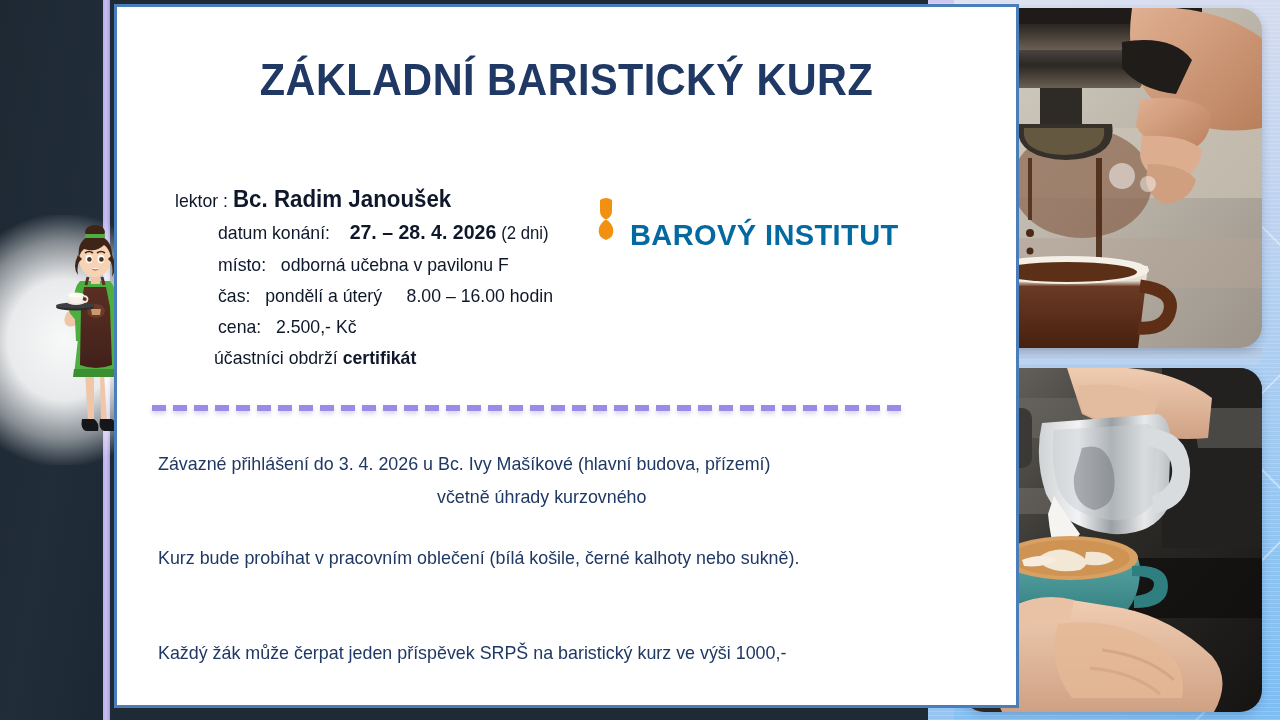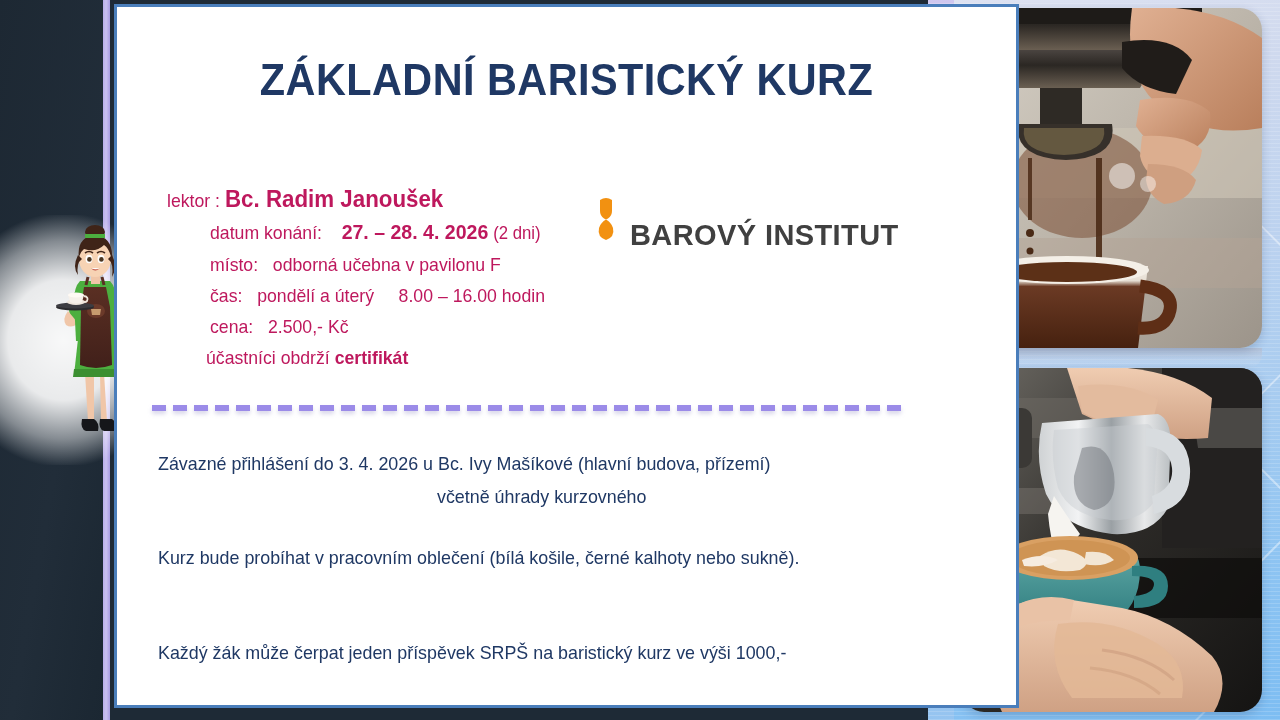--- a/index.html
+++ b/index.html
@@ -45,34 +45,34 @@
   .title{
     position:absolute; left:0; right:0; top:48px;
     text-align:center;
     font-size:44px; font-weight:bold; letter-spacing:.5px;
     color:#1f3864;
     font-family:"Liberation Sans", sans-serif;
     transform:scaleX(.94);
   }
 
   
-  .details{ position:absolute; left:50px; top:176px; color:#be185d; }
+  .details{ position:absolute; left:58px; top:176px; color:#0f172a; }
   .d-row{ font-size:19px; line-height:31px; white-space:nowrap; transform:scaleX(.93); transform-origin:left center; }
   .d-row.lektor{ margin-left:0; }
   .d-row.ind{ margin-left:43px; }
   .d-lbl{ font-weight:normal; }
   .d-strong{ font-weight:bold; font-size:21px; }
   .d-name{ font-weight:bold; font-size:24px; }
   .d-small{ font-size:18px; }
 
   
   .logo{ position:absolute; left:478px; top:180px; display:flex; align-items:center; gap:13px; }
   .logo-mark{ width:22px; height:45px; }
   .logo-text{
-    font-size:29px; font-weight:bold; color:#404040; letter-spacing:.4px;
+    font-size:29px; font-weight:bold; color:#0369a1; letter-spacing:.4px;
     font-family:"Liberation Sans", sans-serif; white-space:nowrap;margin-top:32px;
   }
 
   
   .divider{
     position:absolute; left:35px; top:398px; width:750px; height:6px;
     background:repeating-linear-gradient(90deg,#9b8be8 0 14px, rgba(255,255,255,0) 14px 21px);
     filter:drop-shadow(0 3px 2px rgba(120,110,180,.28));
   }
 

